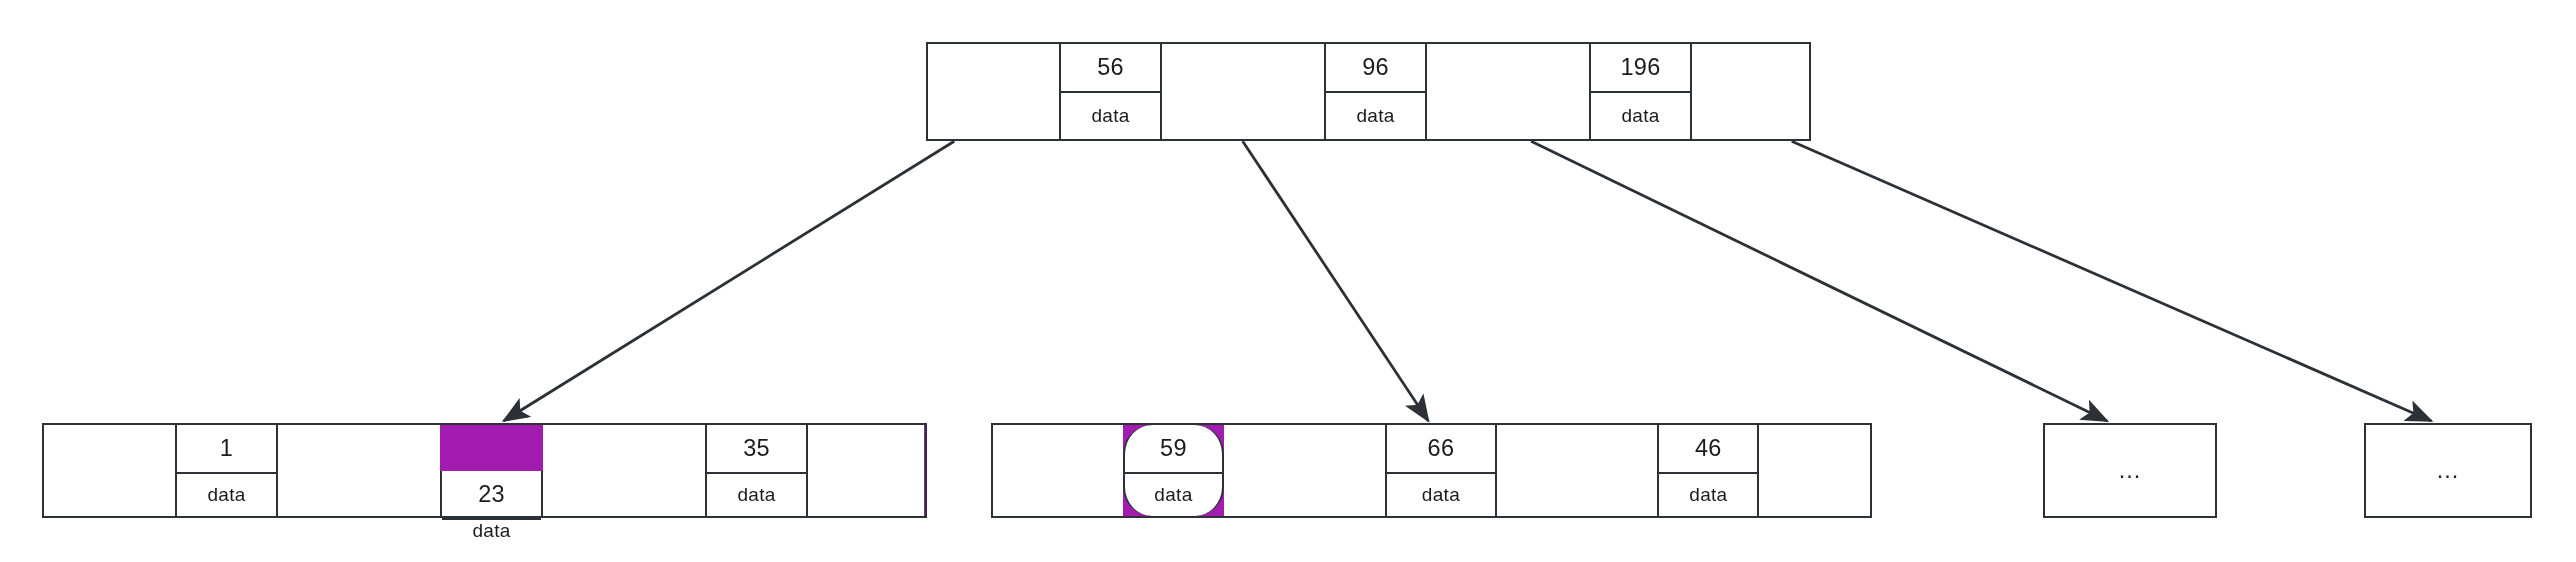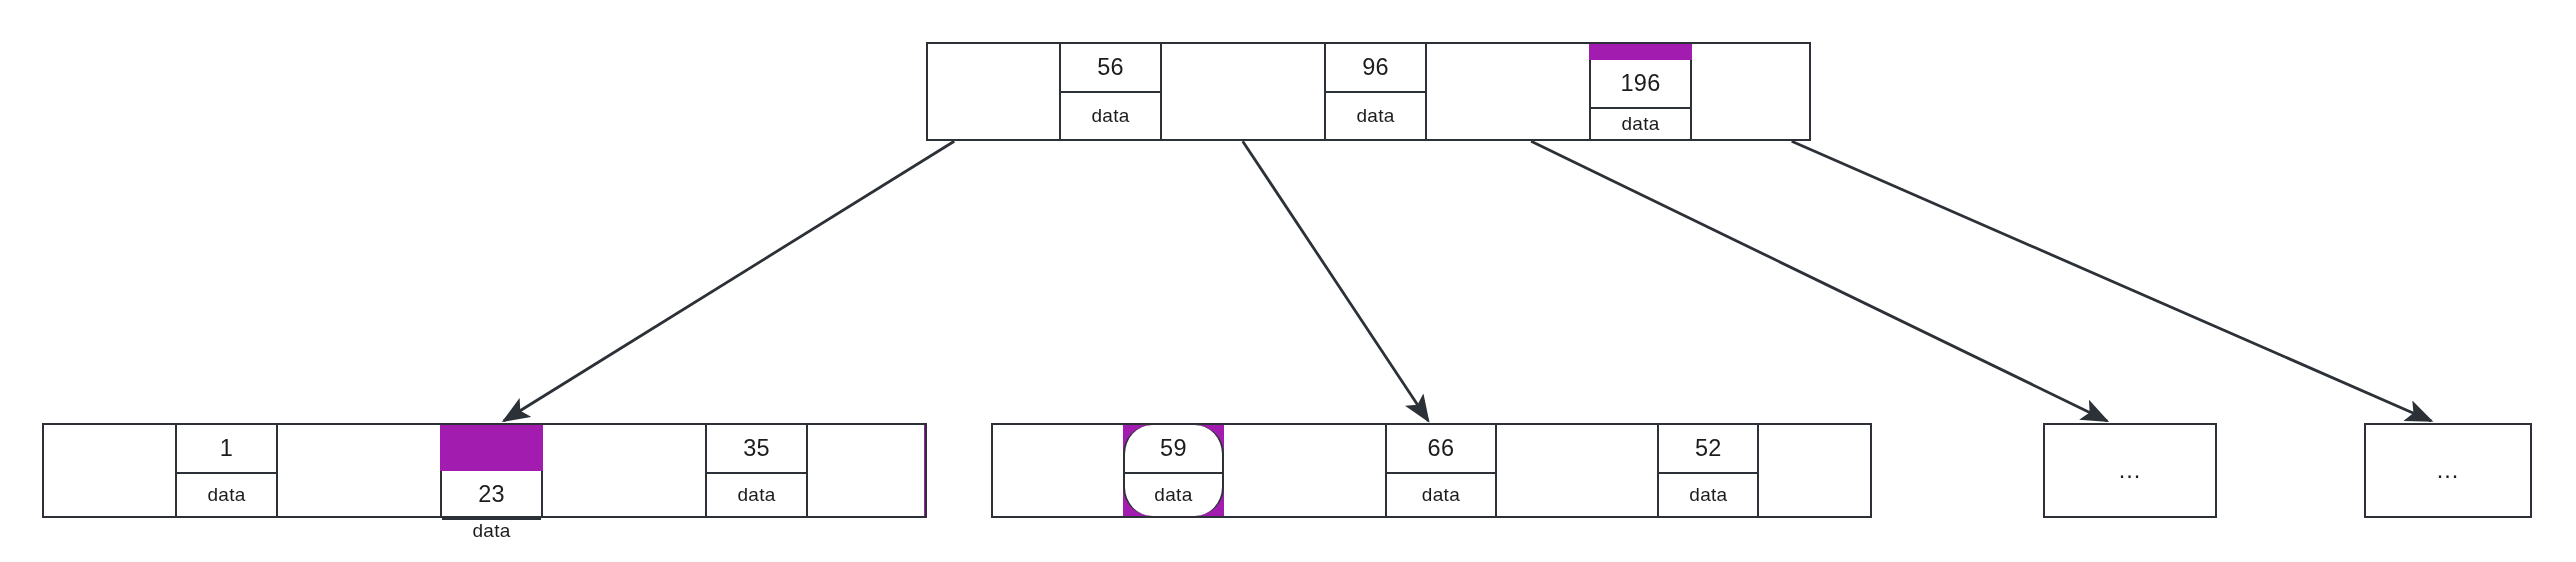--- a/index.html
+++ b/index.html
@@ -99,21 +99,21 @@
     <div class="key-cell" style="width:103px;">
       <div class="key-val">56</div>
       <div class="key-data">data</div>
     </div>
     <div class="ptr-cell" style="width:162px;"></div>
     <div class="key-cell" style="width:103px;">
       <div class="key-val">96</div>
       <div class="key-data">data</div>
     </div>
     <div class="ptr-cell" style="width:162px;"></div>
-    <div class="key-cell" style="width:103px;margin-top:16px;">
+    <div class="key-cell" style="width:103px;">
       <div class="key-val">196</div>
       <div class="key-data">data</div>
     </div>
     <div class="ptr-cell" style="width:117px;"></div>
   </div>
 
   <div class="node" style="left:42px; top:423px; width:885px; height:95px;">
     <div class="ptr-cell" style="width:131px;"></div>
     <div class="key-cell" style="width:103px;">
       <div class="key-val">1</div>
@@ -138,21 +138,21 @@
       <div class="key-val">59</div>
       <div class="key-data">data</div>
     </div>
     <div class="ptr-cell" style="width:162px;"></div>
     <div class="key-cell" style="width:114px;">
       <div class="key-val">66</div>
       <div class="key-data">data</div>
     </div>
     <div class="ptr-cell" style="width:162px;"></div>
     <div class="key-cell" style="width:103px;">
-      <div class="key-val">52</div>
+      <div class="key-val">46</div>
       <div class="key-data">data</div>
     </div>
     <div class="ptr-cell" style="width:112px;"></div>
   </div>
 
   <div class="ellipsis-node" style="left:2043px; top:423px; width:174px; height:95px;">...</div>
 
   <div class="ellipsis-node" style="left:2364px; top:423px; width:168px; height:95px;">...</div>
 
 </div>

